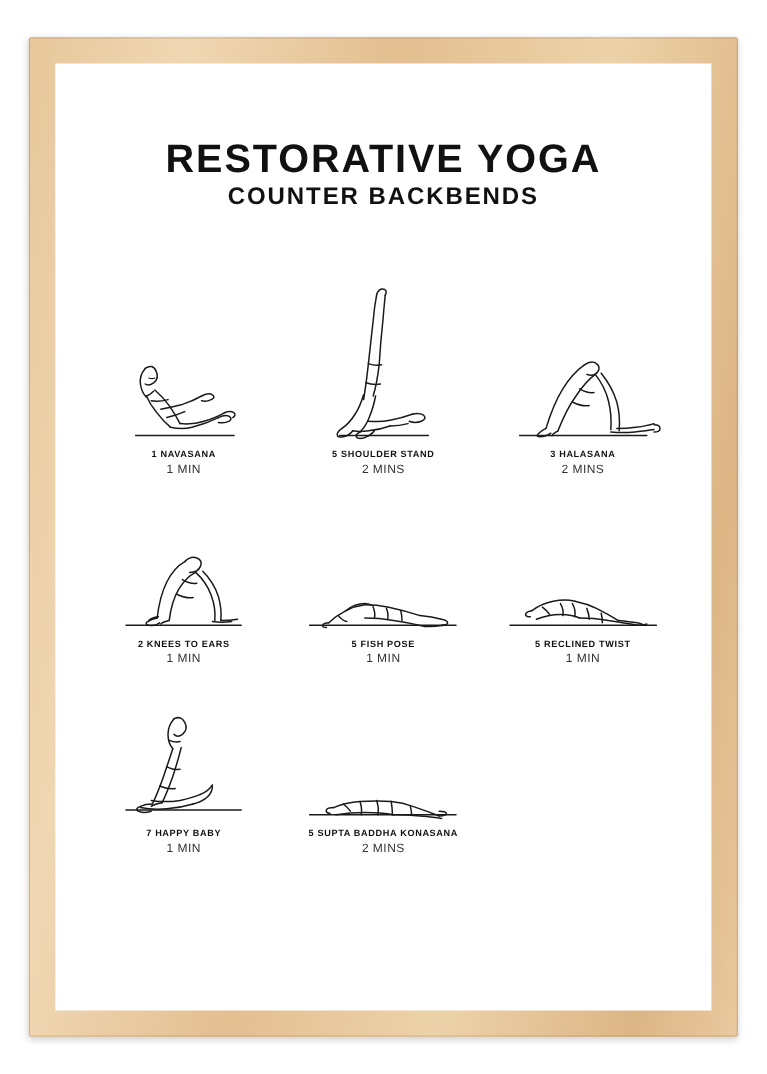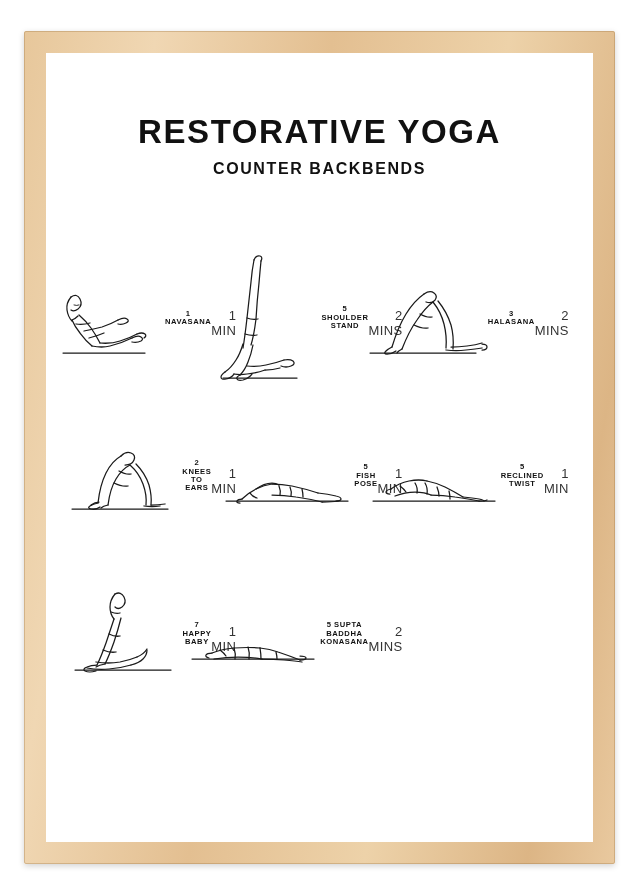--- a/index.html
+++ b/index.html
@@ -67,41 +67,41 @@
     text-align: center;
     font-size: 33px;
     font-weight: bold;
     letter-spacing: 1.6px;
     color: #111111;
     margin-top: 62px;
     line-height: 1;
   }
   .subtitle {
     text-align: center;
-    font-size: 16px;
+    font-size: 20px;
     font-weight: bold;
     letter-spacing: 1.6px;
     color: #111111;
-    margin-top: 13px;
+    margin-top: 6px;
     line-height: 1;
   }
 
   .grid {
     position: absolute;
     left: 24px;
     top: 186px;
     width: 499px;
     display: flex;
     flex-wrap: wrap;
   }
   .cell {
     width: 166.3px;
     height: 158px;
     display: flex;
-    flex-direction: row;
+    flex-direction: column;
     align-items: center;
     justify-content: flex-end;
   }
   .fig {
     flex: 1 1 auto;
     width: 100%;
     display: flex;
     align-items: flex-end;
     justify-content: center;
     padding-bottom: 4px;
@@ -112,25 +112,25 @@
   }
   .pose-name {
     font-size: 7.6px;
     font-weight: bold;
     letter-spacing: 0.55px;
     color: #111111;
     text-align: center;
     line-height: 1.1;
   }
   .pose-dur {
-    font-size: 13px;
+    font-size: 10px;
     letter-spacing: 0.4px;
     color: #333333;
     text-align: right;
-    margin-top: 11px;
+    margin-top: 3px;
     line-height: 1.1;
   }
   .ln {
     fill: none;
     stroke: #1a1a1a;
     stroke-width: 1.25;
     stroke-linecap: round;
     stroke-linejoin: round;
   }
   .ln-thin {

